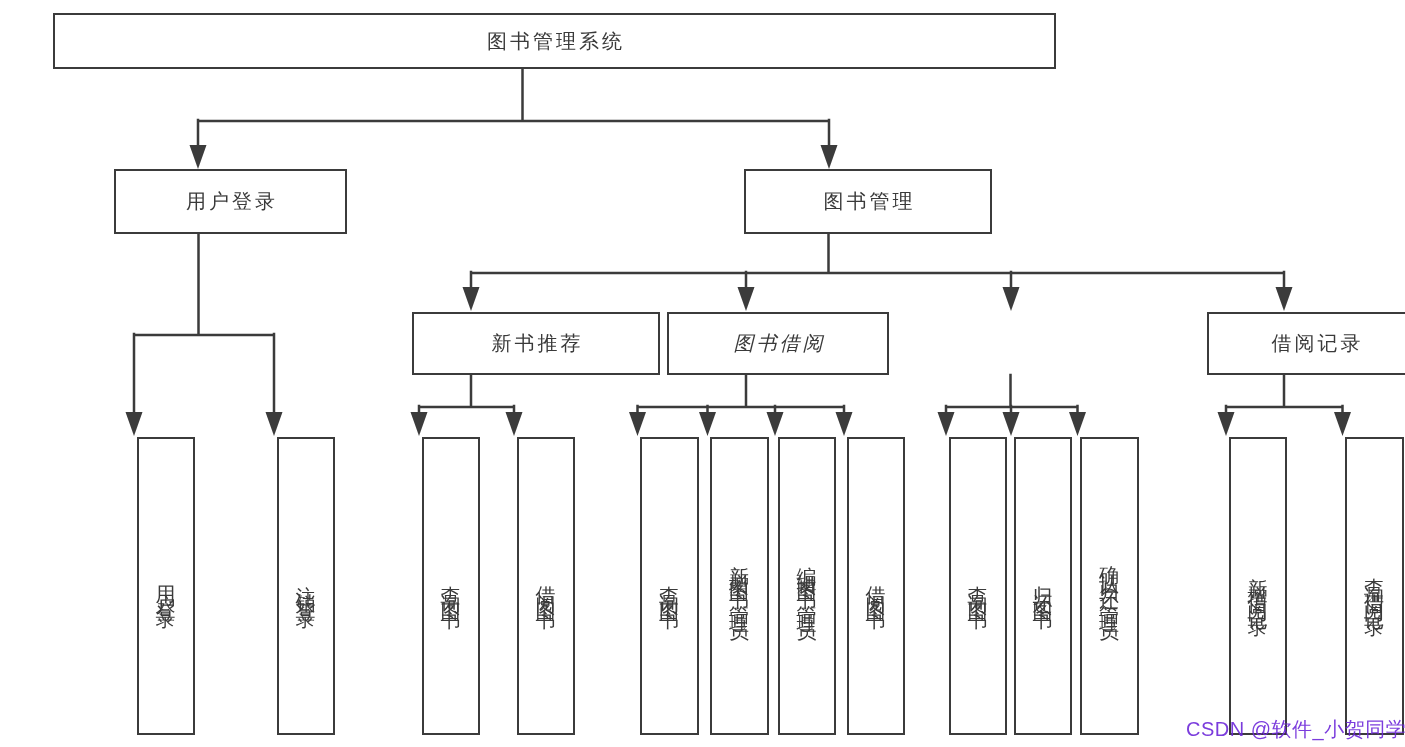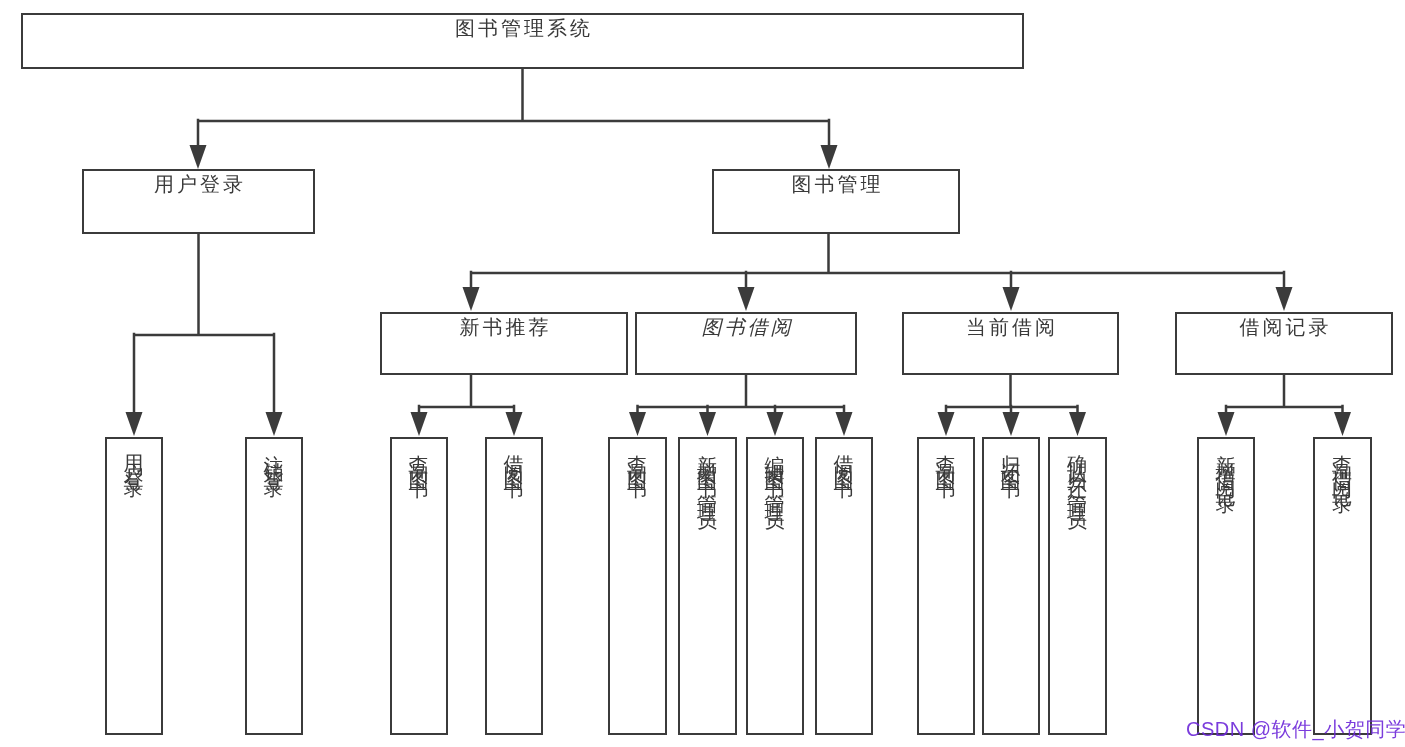--- a/index.html
+++ b/index.html
@@ -18,24 +18,26 @@
   .canvas {
     position: absolute;
     inset: 0;
   }
   .node {
     position: absolute;
     box-sizing: border-box;
     border: 2.5px solid #3b3b3b;
     background: #ffffff;
     display: flex;
+    align-items: center;
     justify-content: center;
     font-size: 20px;
     letter-spacing: 3px;
     white-space: nowrap;
+    margin-left: 32px;
   }
   .node .hlabel {
     transform: translateX(1.5px); 
   }
   .leaf .vlabel {
     writing-mode: vertical-rl;
     text-orientation: mixed;
     letter-spacing: 8px;
     line-height: 1.1;
     max-height: 288px;
@@ -115,23 +117,20 @@
   <div class="node" style="left:712px; top:169px; width:248px; height:65px;">
     <span class="hlabel">图书管理</span>
   </div>
 
   <div class="node" style="left:380px; top:312px; width:248px; height:63px;">
     <span class="hlabel">新书推荐</span>
   </div>
   <div class="node" style="left:635px; top:312px; width:222px; height:63px;font-style:italic;">
     <span class="hlabel">图书借阅</span>
   </div>
-  <div class="node" style="left:902px; top:312px; width:217px; height:63px;">
-    <span class="hlabel">当前借阅</span>
-  </div>
   <div class="node" style="left:1175px; top:312px; width:218px; height:63px;">
     <span class="hlabel">借阅记录</span>
   </div>
 
   <div class="node leaf" style="left:105px; top:437px; width:58px; height:298px;">
     <span class="vlabel">用户登录</span>
   </div>
   <div class="node leaf" style="left:245px; top:437px; width:58px; height:298px;">
     <span class="vlabel">注销登录</span>
   </div>

